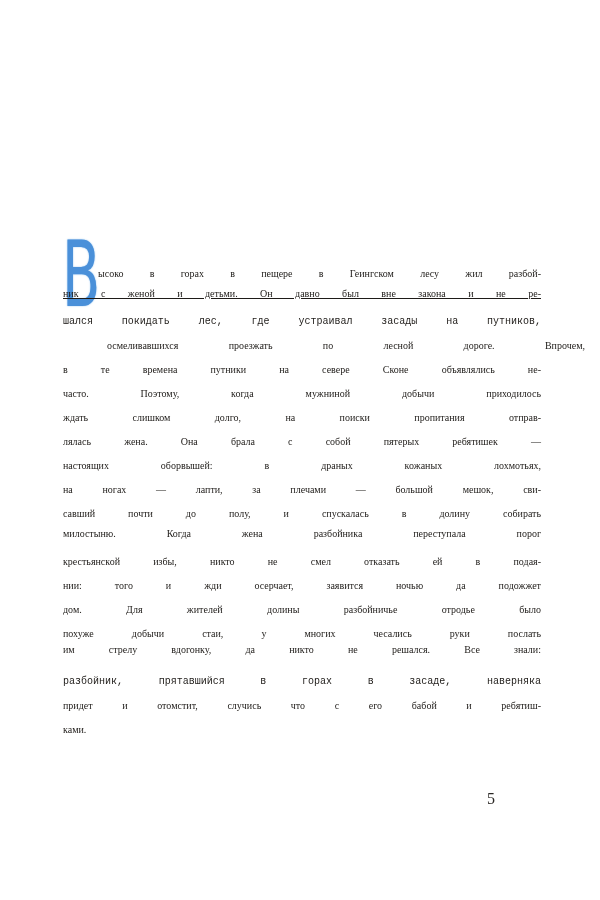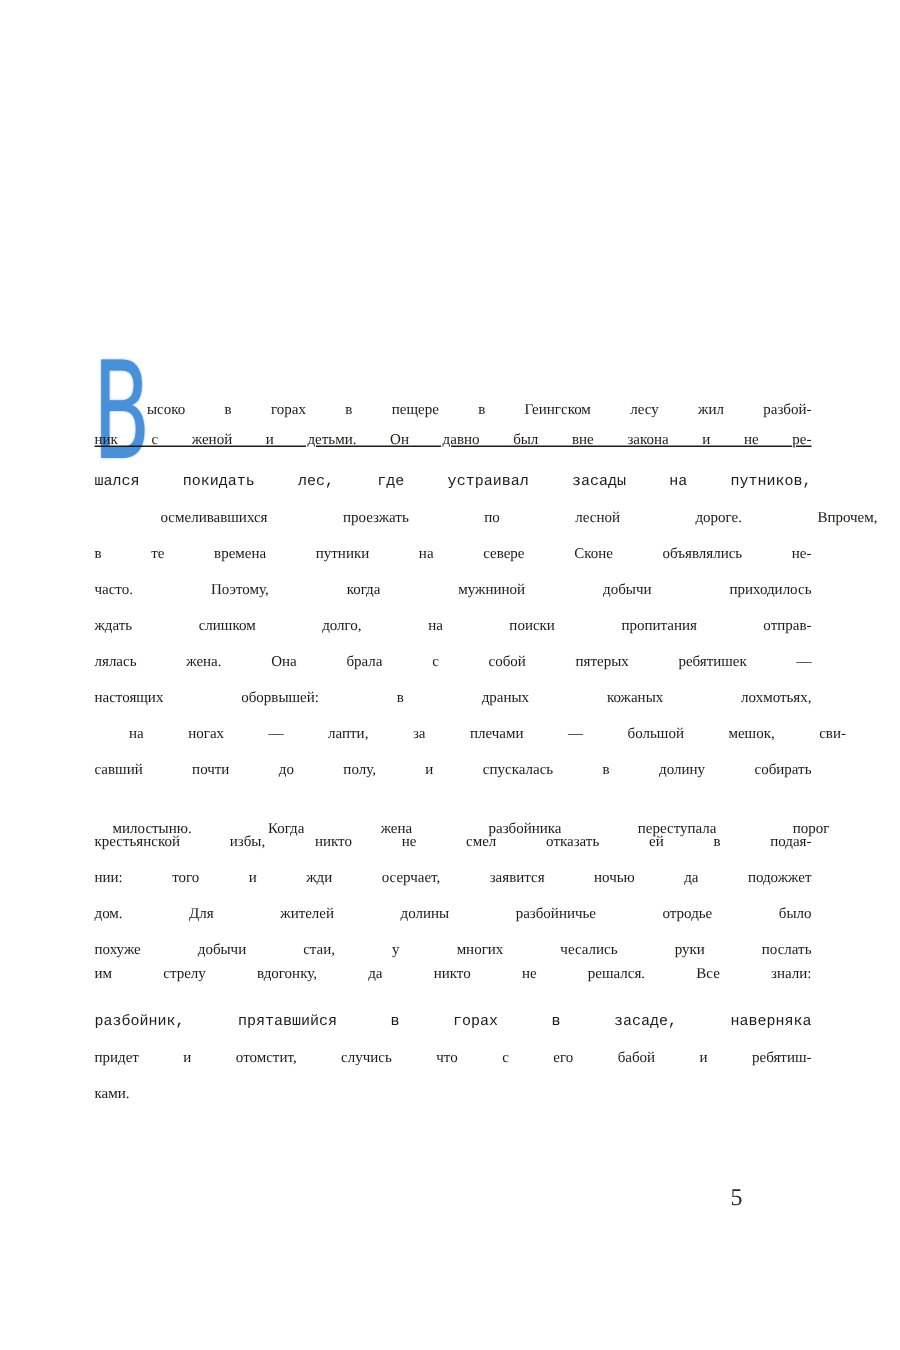--- a/index.html
+++ b/index.html
@@ -37,23 +37,23 @@
   <div class="text-block">
     <div class="line" style="top:0px;left:35px;width:443px;">ысоко в горах в пещере в Геингском лесу жил разбой-</div>
     <div class="line" style="top:20px;width:478px;text-decoration:underline;">ник с женой и детьми. Он давно был вне закона и не ре-</div>
     <div class="line" style="top:48px;width:478px;font-family:Liberation Mono, monospace;">шался покидать лес, где устраивал засады на путников,</div>
     <div class="line" style="top:72px;width:478px;margin-left:44px;">осмеливавшихся проезжать по лесной дороге. Впрочем,</div>
     <div class="line" style="top:96px;width:478px;">в те времена путники на севере Сконе объявлялись не-</div>
     <div class="line" style="top:120px;width:478px;font-family:Liberation Serif, serif;">часто. Поэтому, когда мужниной добычи приходилось</div>
     <div class="line" style="top:144px;width:478px;">ждать слишком долго, на поиски пропитания отправ-</div>
     <div class="line" style="top:168px;width:478px;">лялась жена. Она брала с собой пятерых ребятишек —</div>
     <div class="line" style="top:192px;width:478px;">настоящих оборвышей: в драных кожаных лохмотьях,</div>
-    <div class="line" style="top:216px;width:478px;margin-left:23px;">на ногах — лапти, за плечами — большой мешок, сви-</div>
+    <div class="line" style="top:216px;width:478px;">на ногах — лапти, за плечами — большой мешок, сви-</div>
     <div class="line" style="top:240px;width:478px;">савший почти до полу, и спускалась в долину собирать</div>
-    <div class="line" style="top:279px;width:478px;margin-left:12px;">милостыню. Когда жена разбойника переступала порог</div>
+    <div class="line" style="top:260px;width:478px;">милостыню. Когда жена разбойника переступала порог</div>
     <div class="line" style="top:288px;width:478px;">крестьянской избы, никто не смел отказать ей в подая-</div>
     <div class="line" style="top:312px;width:478px;">нии: того и жди осерчает, заявится ночью да подожжет</div>
     <div class="line" style="top:336px;width:478px;">дом. Для жителей долины разбойничье отродье было</div>
     <div class="line" style="top:360px;width:478px;">похуже добычи стаи, у многих чесались руки послать</div>
     <div class="line" style="top:376px;width:478px;">им стрелу вдогонку, да никто не решался. Все знали:</div>
     <div class="line" style="top:408px;width:478px;font-family:Liberation Mono, monospace;">разбойник, прятавшийся в горах в засаде, наверняка</div>
     <div class="line" style="top:432px;width:478px;">придет и отомстит, случись что с его бабой и ребятиш-</div>
     <div class="line last" style="top:456px;">ками.</div>
   </div>
 

